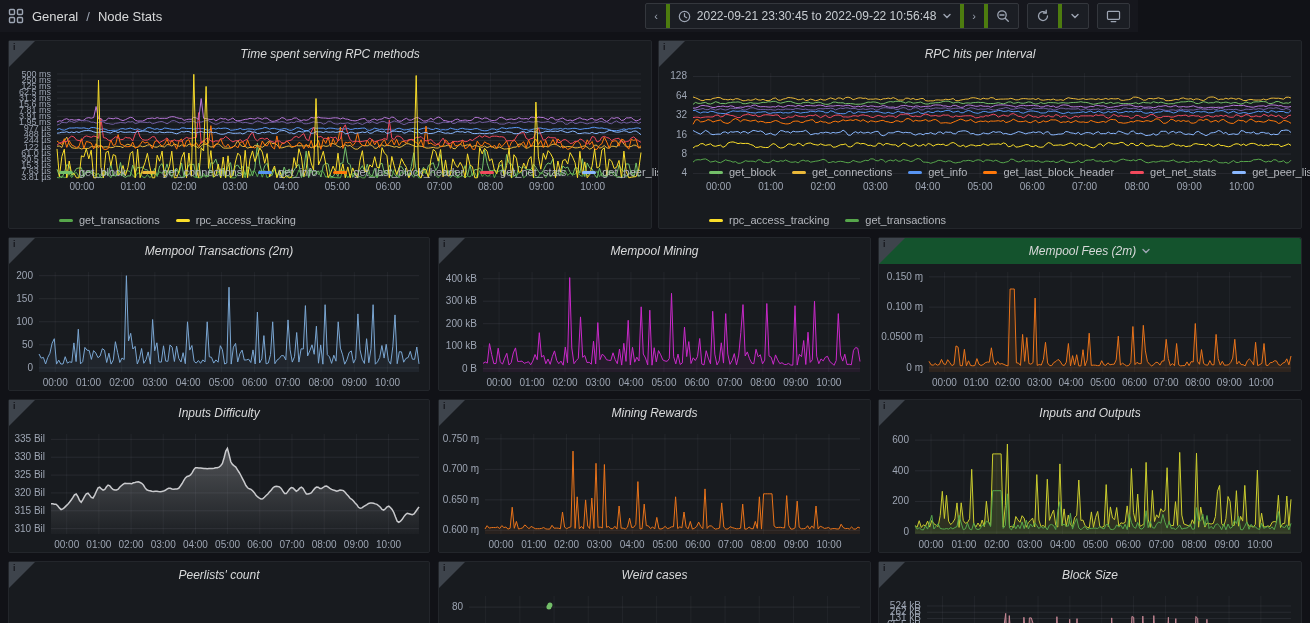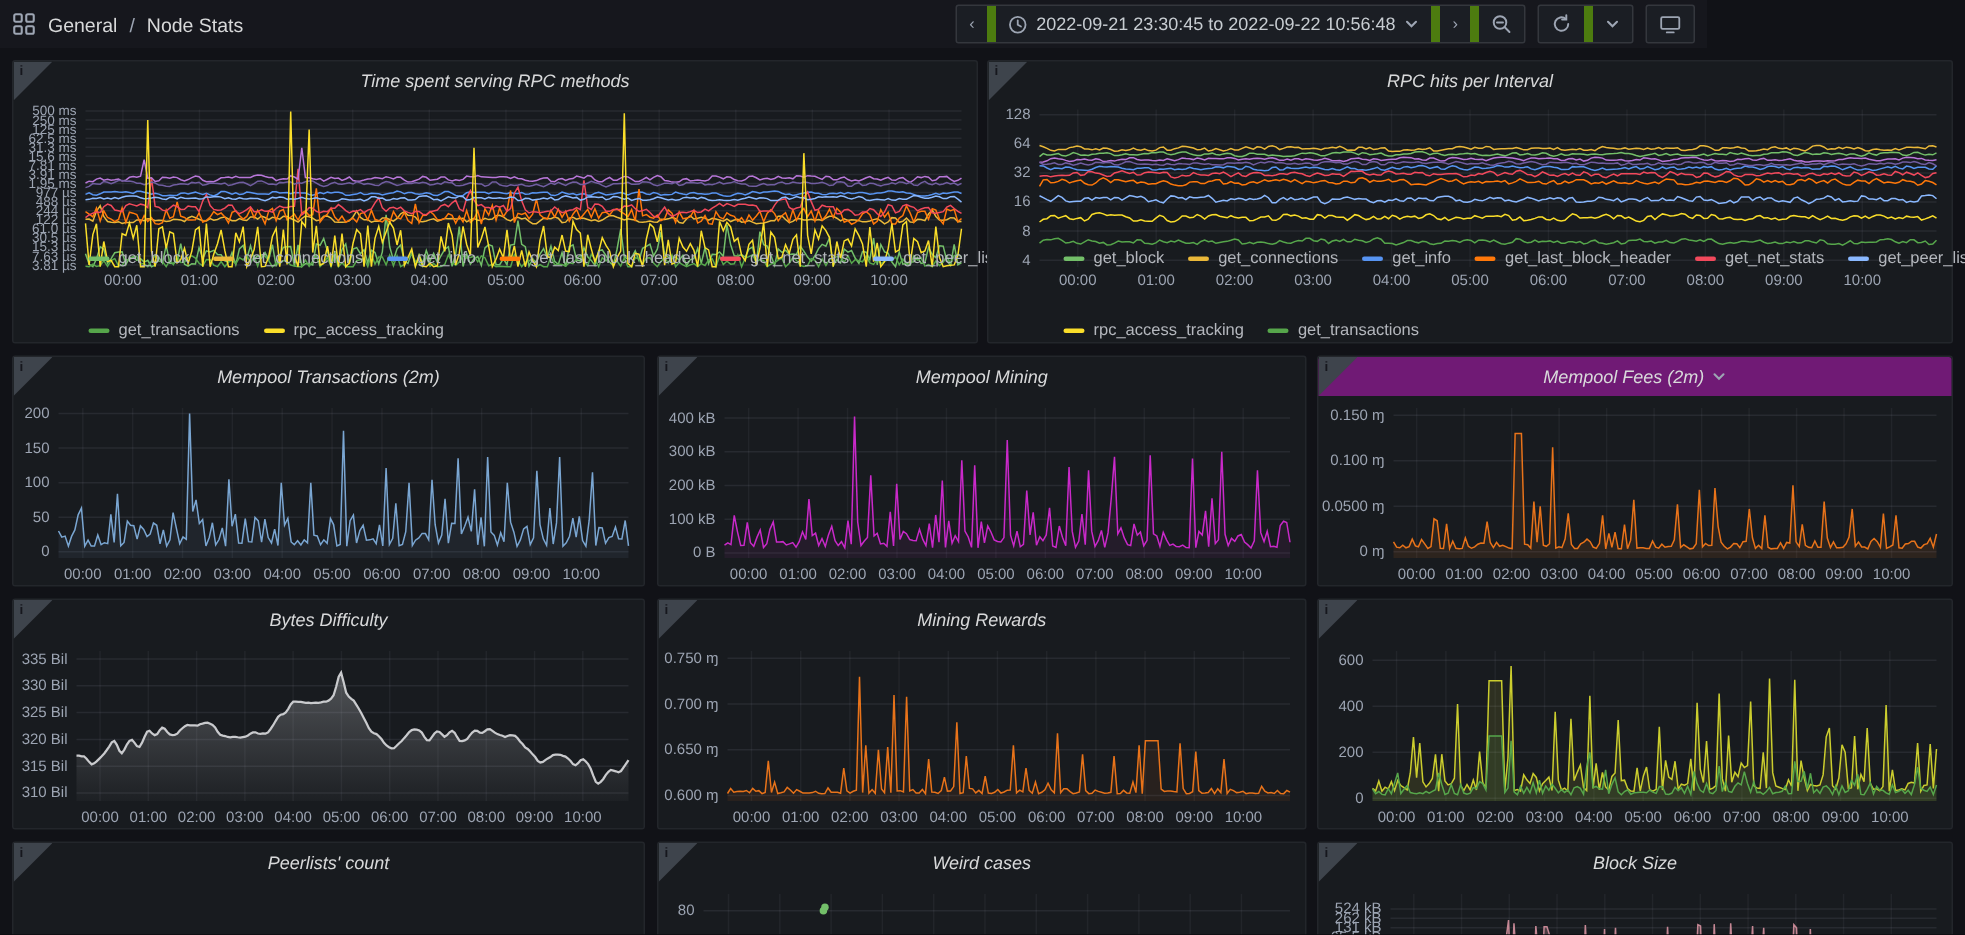--- a/index.html
+++ b/index.html
@@ -8,42 +8,42 @@
   .stage { position:relative; width:1310px; height:623px; overflow:hidden; background:#111217; }
 
   
   .topnav { position:absolute; left:0; top:0; width:1138px; height:32px; background:#16171d;
             display:flex; align-items:center; justify-content:space-between; padding:12px 8px; }
   .crumbs { display:flex; align-items:center; gap:8px; color:#D8D9DA; font-size:13px; font-weight:500; }
   .crumbs .sep { color:#9DA5B3; }
   .toolbar { display:flex; align-items:center; gap:8px; }
   .btn-group { display:flex; align-items:stretch; border:1px solid #34373d; border-radius:2px; background:#1b1e24; height:26px; }
   .tb-btn { display:flex; align-items:center; gap:6px; padding:0 8px; color:#9DA5B3; font-size:12px; cursor:pointer; }
-  .tb-btn + .tb-btn { border-left:6px solid #4d7c0f; }
+  .tb-btn + .tb-btn { border-left:4px solid #4d7c0f; }
   .tb-btn .txt { color:#c7ccd1; font-weight:500; white-space:nowrap; }
   .chev { color:#9DA5B3; font-size:11px; }
   svg.ic { display:block; }
 
   
   .panel { position:absolute; background:#181b1f; border:1px solid #23262b; border-radius:2px; }
   .p1  { left:8px;   top:40px;  width:644px; height:189px; }
   .p2  { left:658px; top:40px;  width:644px; height:189px; }
   .p3  { left:8px;   top:237px; width:422px; height:154px; }
   .p4  { left:438px; top:237px; width:433px; height:154px; }
   .p5  { left:878px; top:237px; width:424px; height:154px; }
   .p6  { left:8px;   top:399px; width:422px; height:154px; }
   .p7  { left:438px; top:399px; width:433px; height:154px; }
   .p8  { left:878px; top:399px; width:424px; height:154px; }
   .p9  { left:8px;   top:561px; width:422px; height:154px; }
   .p10 { left:438px; top:561px; width:433px; height:154px; }
   .p11 { left:878px; top:561px; width:424px; height:154px; }
 
   .ptitle { height:26px; display:flex; align-items:center; justify-content:center; gap:5px;
             color:#D8D9DA; font-size:12px; font-weight:500; cursor:pointer;font-style:italic; }
-  .ptitle.hl { background:#701a75; border-radius:2px 2px 0 0; }
+  .ptitle.hl { background:#14532d; border-radius:2px 2px 0 0; }
   .corner { position:absolute; left:0; top:0; width:26px; height:26px; background:#3e444c;
             clip-path:polygon(0 0, 100% 0, 0 100%); z-index:2; cursor:pointer; }
   .corner i { position:absolute; left:4px; top:1px; font-style:normal; font-size:9px; color:#16171d; font-weight:bold; }
   .plot { position:absolute; left:0; right:0; top:26px; bottom:0; }
   .p1 .plot, .p2 .plot { bottom:34px; }
   .legend { position:absolute; left:50px; right:6px; bottom:2px; height:32px; display:flex; flex-direction:column; justify-content:flex-end; }
   .lrow { display:flex; gap:16px; height:16px; align-items:center;margin-top:36px; }
   .litem { display:flex; gap:6px; align-items:center; cursor:pointer; }
   .lswatch { width:14px; height:3px; border-radius:2px; }
   .llabel { font-size:11px; color:#b4b7bd; white-space:nowrap; }
@@ -459,21 +459,21 @@
           <text x="44" y="15.848484848484858" text-anchor="end" font-size="10" fill="#9DA5B3">0.150 ɱ</text>
           <path d="M50.0 97.3L52.1 100.8L54.2 101.2L56.2 99.5L58.3 101.2L60.4 100.4L62.5 95.4L64.6 99.9L66.6 100.5L68.7 95.7L70.8 98.6L72.9 101.6L75.0 100.4L77.0 81.9L79.1 83.2L81.2 101.6L83.3 101.7L85.4 85.3L87.4 101.8L89.5 96.8L91.6 101.5L93.7 101.8L95.8 101.6L97.9 94.6L99.9 100.1L102.0 101.5L104.1 100.6L106.2 98.8L108.3 98.0L110.3 98.2L112.4 83.8L114.5 97.6L116.6 101.1L118.7 97.5L120.7 100.2L122.8 99.5L124.9 100.4L127.0 101.4L129.1 101.8L131.1 25.0L133.2 25.0L135.3 25.0L137.4 98.8L139.5 99.1L141.5 101.4L143.6 70.4L145.7 97.4L147.8 73.5L149.9 99.5L151.9 100.2L154.0 98.5L156.1 34.1L158.2 101.4L160.3 100.5L162.3 101.1L164.4 95.4L166.5 78.3L168.6 99.0L170.7 101.6L172.7 101.6L174.8 98.5L176.9 97.5L179.0 95.4L181.1 97.1L183.1 100.7L185.2 101.6L187.3 98.2L189.4 79.5L191.5 101.9L193.6 91.6L195.6 100.9L197.7 90.7L199.8 101.9L201.9 101.9L204.0 85.7L206.0 101.8L208.1 96.1L210.2 69.2L212.3 101.4L214.4 101.1L216.4 101.2L218.5 101.6L220.6 101.6L222.7 96.7L224.8 100.8L226.8 101.4L228.9 98.8L231.0 100.8L233.1 100.3L235.2 100.2L237.2 95.8L239.3 72.2L241.4 101.0L243.5 99.2L245.6 100.6L247.6 101.9L249.7 101.5L251.8 98.5L253.9 62.5L256.0 100.6L258.0 98.3L260.1 99.7L262.2 99.6L264.3 61.3L266.4 86.9L268.4 97.5L270.5 100.2L272.6 101.9L274.7 100.7L276.8 98.3L278.9 98.5L280.9 101.1L283.0 97.1L285.1 96.9L287.2 75.3L289.3 94.5L291.3 101.6L293.4 99.5L295.5 101.7L297.6 79.5L299.7 100.8L301.7 101.9L303.8 101.6L305.9 101.6L308.0 97.9L310.1 101.6L312.1 97.6L314.2 98.0L316.3 59.5L318.4 97.2L320.5 100.3L322.5 85.6L324.6 99.5L326.7 100.9L328.8 101.2L330.9 96.6L332.9 100.8L335.0 100.8L337.1 70.4L339.2 94.7L341.3 101.1L343.3 97.3L345.4 101.2L347.5 101.1L349.6 100.8L351.7 98.5L353.7 94.1L355.8 75.3L357.9 100.1L360.0 97.3L362.1 100.6L364.1 100.7L366.2 101.9L368.3 96.9L370.4 95.0L372.5 97.1L374.6 100.9L376.6 78.3L378.7 101.6L380.8 100.6L382.9 99.3L385.0 79.5L387.0 101.2L389.1 101.5L391.2 98.7L393.3 98.4L395.4 96.8L397.4 96.9L399.5 100.7L401.6 101.4L403.7 99.1L405.8 98.4L407.8 94.8L409.9 100.8L412.0 92.0L412 108L50 108Z" fill="#E8731A" fill-opacity="0.1" stroke="none"></path>
           <path d="M50.0 97.3L52.1 100.8L54.2 101.2L56.2 99.5L58.3 101.2L60.4 100.4L62.5 95.4L64.6 99.9L66.6 100.5L68.7 95.7L70.8 98.6L72.9 101.6L75.0 100.4L77.0 81.9L79.1 83.2L81.2 101.6L83.3 101.7L85.4 85.3L87.4 101.8L89.5 96.8L91.6 101.5L93.7 101.8L95.8 101.6L97.9 94.6L99.9 100.1L102.0 101.5L104.1 100.6L106.2 98.8L108.3 98.0L110.3 98.2L112.4 83.8L114.5 97.6L116.6 101.1L118.7 97.5L120.7 100.2L122.8 99.5L124.9 100.4L127.0 101.4L129.1 101.8L131.1 25.0L133.2 25.0L135.3 25.0L137.4 98.8L139.5 99.1L141.5 101.4L143.6 70.4L145.7 97.4L147.8 73.5L149.9 99.5L151.9 100.2L154.0 98.5L156.1 34.1L158.2 101.4L160.3 100.5L162.3 101.1L164.4 95.4L166.5 78.3L168.6 99.0L170.7 101.6L172.7 101.6L174.8 98.5L176.9 97.5L179.0 95.4L181.1 97.1L183.1 100.7L185.2 101.6L187.3 98.2L189.4 79.5L191.5 101.9L193.6 91.6L195.6 100.9L197.7 90.7L199.8 101.9L201.9 101.9L204.0 85.7L206.0 101.8L208.1 96.1L210.2 69.2L212.3 101.4L214.4 101.1L216.4 101.2L218.5 101.6L220.6 101.6L222.7 96.7L224.8 100.8L226.8 101.4L228.9 98.8L231.0 100.8L233.1 100.3L235.2 100.2L237.2 95.8L239.3 72.2L241.4 101.0L243.5 99.2L245.6 100.6L247.6 101.9L249.7 101.5L251.8 98.5L253.9 62.5L256.0 100.6L258.0 98.3L260.1 99.7L262.2 99.6L264.3 61.3L266.4 86.9L268.4 97.5L270.5 100.2L272.6 101.9L274.7 100.7L276.8 98.3L278.9 98.5L280.9 101.1L283.0 97.1L285.1 96.9L287.2 75.3L289.3 94.5L291.3 101.6L293.4 99.5L295.5 101.7L297.6 79.5L299.7 100.8L301.7 101.9L303.8 101.6L305.9 101.6L308.0 97.9L310.1 101.6L312.1 97.6L314.2 98.0L316.3 59.5L318.4 97.2L320.5 100.3L322.5 85.6L324.6 99.5L326.7 100.9L328.8 101.2L330.9 96.6L332.9 100.8L335.0 100.8L337.1 70.4L339.2 94.7L341.3 101.1L343.3 97.3L345.4 101.2L347.5 101.1L349.6 100.8L351.7 98.5L353.7 94.1L355.8 75.3L357.9 100.1L360.0 97.3L362.1 100.6L364.1 100.7L366.2 101.9L368.3 96.9L370.4 95.0L372.5 97.1L374.6 100.9L376.6 78.3L378.7 101.6L380.8 100.6L382.9 99.3L385.0 79.5L387.0 101.2L389.1 101.5L391.2 98.7L393.3 98.4L395.4 96.8L397.4 96.9L399.5 100.7L401.6 101.4L403.7 99.1L405.8 98.4L407.8 94.8L409.9 100.8L412.0 92.0" fill="none" stroke="#E8731A" stroke-width="1"></path>
         </svg></div>
   </div>
 
   <div class="panel p6">
     <div class="corner">
         <i>i</i>
       </div>
-    <div class="ptitle">Bytes Difficulty</div>
+    <div class="ptitle">Inputs Difficulty</div>
     <div class="plot"><svg width="420" height="126">
           <line x1="57.690733371233655" y1="8" x2="57.690733371233655" y2="108" stroke="rgba(204,204,220,0.06)" stroke-width="1"></line>
           <text x="57.690733371233655" y="122" text-anchor="middle" font-size="10" fill="#9DA5B3">00:00</text>
           <line x1="89.87685310709756" y1="8" x2="89.87685310709756" y2="108" stroke="rgba(204,204,220,0.06)" stroke-width="1"></line>
           <text x="89.87685310709756" y="122" text-anchor="middle" font-size="10" fill="#9DA5B3">01:00</text>
           <line x1="122.06297284296147" y1="8" x2="122.06297284296147" y2="108" stroke="rgba(204,204,220,0.06)" stroke-width="1"></line>
           <text x="122.06297284296147" y="122" text-anchor="middle" font-size="10" fill="#9DA5B3">02:00</text>
           <line x1="154.24909257882535" y1="8" x2="154.24909257882535" y2="108" stroke="rgba(204,204,220,0.06)" stroke-width="1"></line>
           <text x="154.24909257882535" y="122" text-anchor="middle" font-size="10" fill="#9DA5B3">03:00</text>
           <line x1="186.43521231468927" y1="8" x2="186.43521231468927" y2="108" stroke="rgba(204,204,220,0.06)" stroke-width="1"></line>
@@ -551,20 +551,21 @@
           <text x="40" y="15.878048780487802" text-anchor="end" font-size="10" fill="#9DA5B3">0.750 ɱ</text>
           <path d="M46.0 103.0L48.1 99.7L50.2 102.1L52.3 101.6L54.4 101.5L56.5 101.6L58.6 101.0L60.7 102.5L62.8 99.6L64.9 101.5L66.9 101.1L69.0 103.1L71.1 102.3L73.2 81.2L75.3 102.3L77.4 95.4L79.5 103.0L81.6 102.5L83.7 101.9L85.8 98.9L87.9 100.7L90.0 102.8L92.1 100.4L94.2 101.5L96.3 102.7L98.4 102.7L100.5 102.7L102.6 102.4L104.7 101.5L106.8 102.9L108.8 103.1L110.9 103.0L113.0 99.3L115.1 102.2L117.2 102.1L119.3 102.2L121.4 102.8L123.5 86.0L125.6 101.2L127.7 102.7L129.8 101.5L131.9 100.8L134.0 25.1L136.1 102.4L138.2 70.8L140.3 102.8L142.4 100.4L144.5 102.9L146.6 73.9L148.7 100.0L150.7 102.5L152.8 72.0L154.9 102.5L157.0 37.3L159.1 101.3L161.2 101.1L163.3 102.0L165.4 38.5L167.5 101.3L169.6 100.4L171.7 102.6L173.8 102.7L175.9 100.3L178.0 103.1L180.1 80.0L182.2 102.1L184.3 102.2L186.4 103.0L188.5 101.1L190.6 92.1L192.6 101.4L194.7 101.3L196.8 98.4L198.9 55.6L201.0 103.0L203.1 102.5L205.2 78.1L207.3 99.6L209.4 99.9L211.5 102.6L213.6 100.9L215.7 103.0L217.8 91.4L219.9 102.7L222.0 103.0L224.1 102.2L226.2 100.3L228.3 102.7L230.4 102.0L232.5 100.8L234.5 100.7L236.6 70.8L238.7 102.6L240.8 100.8L242.9 101.9L245.0 86.0L247.1 100.9L249.2 102.8L251.3 95.4L253.4 103.1L255.5 102.2L257.6 100.5L259.7 96.1L261.8 100.6L263.9 102.6L266.0 62.9L268.1 102.5L270.2 99.9L272.3 99.9L274.4 101.7L276.4 103.1L278.5 102.7L280.6 102.0L282.7 76.9L284.8 101.1L286.9 103.1L289.0 102.9L291.1 100.7L293.2 101.6L295.3 102.2L297.4 102.8L299.5 102.7L301.6 102.2L303.7 78.1L305.8 103.1L307.9 103.0L310.0 100.9L312.1 102.6L314.2 102.8L316.3 95.4L318.3 102.4L320.4 70.8L322.5 103.1L324.6 67.8L326.7 67.8L328.8 67.8L330.9 67.8L333.0 67.8L335.1 100.0L337.2 101.6L339.3 101.4L341.4 101.3L343.5 101.7L345.6 101.9L347.7 69.6L349.8 99.7L351.9 103.1L354.0 103.0L356.1 101.8L358.2 75.1L360.2 101.1L362.3 102.8L364.4 102.7L366.5 102.3L368.6 99.7L370.7 103.1L372.8 99.9L374.9 102.4L377.0 80.0L379.1 103.0L381.2 100.2L383.3 101.1L385.4 102.4L387.5 102.1L389.6 101.5L391.7 103.1L393.8 102.6L395.9 102.6L398.0 103.0L400.1 102.9L402.1 98.2L404.2 101.5L406.3 102.6L408.4 102.4L410.5 103.0L412.6 101.0L414.7 103.0L416.8 103.1L418.9 101.0L421.0 102.1L421 108L46 108Z" fill="#E8731A" fill-opacity="0.08" stroke="none"></path>
           <path d="M46.0 103.0L48.1 99.7L50.2 102.1L52.3 101.6L54.4 101.5L56.5 101.6L58.6 101.0L60.7 102.5L62.8 99.6L64.9 101.5L66.9 101.1L69.0 103.1L71.1 102.3L73.2 81.2L75.3 102.3L77.4 95.4L79.5 103.0L81.6 102.5L83.7 101.9L85.8 98.9L87.9 100.7L90.0 102.8L92.1 100.4L94.2 101.5L96.3 102.7L98.4 102.7L100.5 102.7L102.6 102.4L104.7 101.5L106.8 102.9L108.8 103.1L110.9 103.0L113.0 99.3L115.1 102.2L117.2 102.1L119.3 102.2L121.4 102.8L123.5 86.0L125.6 101.2L127.7 102.7L129.8 101.5L131.9 100.8L134.0 25.1L136.1 102.4L138.2 70.8L140.3 102.8L142.4 100.4L144.5 102.9L146.6 73.9L148.7 100.0L150.7 102.5L152.8 72.0L154.9 102.5L157.0 37.3L159.1 101.3L161.2 101.1L163.3 102.0L165.4 38.5L167.5 101.3L169.6 100.4L171.7 102.6L173.8 102.7L175.9 100.3L178.0 103.1L180.1 80.0L182.2 102.1L184.3 102.2L186.4 103.0L188.5 101.1L190.6 92.1L192.6 101.4L194.7 101.3L196.8 98.4L198.9 55.6L201.0 103.0L203.1 102.5L205.2 78.1L207.3 99.6L209.4 99.9L211.5 102.6L213.6 100.9L215.7 103.0L217.8 91.4L219.9 102.7L222.0 103.0L224.1 102.2L226.2 100.3L228.3 102.7L230.4 102.0L232.5 100.8L234.5 100.7L236.6 70.8L238.7 102.6L240.8 100.8L242.9 101.9L245.0 86.0L247.1 100.9L249.2 102.8L251.3 95.4L253.4 103.1L255.5 102.2L257.6 100.5L259.7 96.1L261.8 100.6L263.9 102.6L266.0 62.9L268.1 102.5L270.2 99.9L272.3 99.9L274.4 101.7L276.4 103.1L278.5 102.7L280.6 102.0L282.7 76.9L284.8 101.1L286.9 103.1L289.0 102.9L291.1 100.7L293.2 101.6L295.3 102.2L297.4 102.8L299.5 102.7L301.6 102.2L303.7 78.1L305.8 103.1L307.9 103.0L310.0 100.9L312.1 102.6L314.2 102.8L316.3 95.4L318.3 102.4L320.4 70.8L322.5 103.1L324.6 67.8L326.7 67.8L328.8 67.8L330.9 67.8L333.0 67.8L335.1 100.0L337.2 101.6L339.3 101.4L341.4 101.3L343.5 101.7L345.6 101.9L347.7 69.6L349.8 99.7L351.9 103.1L354.0 103.0L356.1 101.8L358.2 75.1L360.2 101.1L362.3 102.8L364.4 102.7L366.5 102.3L368.6 99.7L370.7 103.1L372.8 99.9L374.9 102.4L377.0 80.0L379.1 103.0L381.2 100.2L383.3 101.1L385.4 102.4L387.5 102.1L389.6 101.5L391.7 103.1L393.8 102.6L395.9 102.6L398.0 103.0L400.1 102.9L402.1 98.2L404.2 101.5L406.3 102.6L408.4 102.4L410.5 103.0L412.6 101.0L414.7 103.0L416.8 103.1L418.9 101.0L421.0 102.1" fill="none" stroke="#E8731A" stroke-width="1"></path>
         </svg></div>
   </div>
 
   <div class="panel p8">
     <div class="corner">
         <i>i</i>
       </div>
+    <div class="ptitle">Inputs and Outputs</div>
     <div class="plot"><svg width="422" height="126">
           <line x1="52.031836270608295" y1="8" x2="52.031836270608295" y2="108" stroke="rgba(204,204,220,0.06)" stroke-width="1"></line>
           <text x="52.031836270608295" y="122" text-anchor="middle" font-size="10" fill="#9DA5B3">00:00</text>
           <line x1="84.9176542615997" y1="8" x2="84.9176542615997" y2="108" stroke="rgba(204,204,220,0.06)" stroke-width="1"></line>
           <text x="84.9176542615997" y="122" text-anchor="middle" font-size="10" fill="#9DA5B3">01:00</text>
           <line x1="117.80347225259106" y1="8" x2="117.80347225259106" y2="108" stroke="rgba(204,204,220,0.06)" stroke-width="1"></line>
           <text x="117.80347225259106" y="122" text-anchor="middle" font-size="10" fill="#9DA5B3">02:00</text>
           <line x1="150.68929024358243" y1="8" x2="150.68929024358243" y2="108" stroke="rgba(204,204,220,0.06)" stroke-width="1"></line>
           <text x="150.68929024358243" y="122" text-anchor="middle" font-size="10" fill="#9DA5B3">03:00</text>
           <line x1="183.57510823457383" y1="8" x2="183.57510823457383" y2="108" stroke="rgba(204,204,220,0.06)" stroke-width="1"></line>

